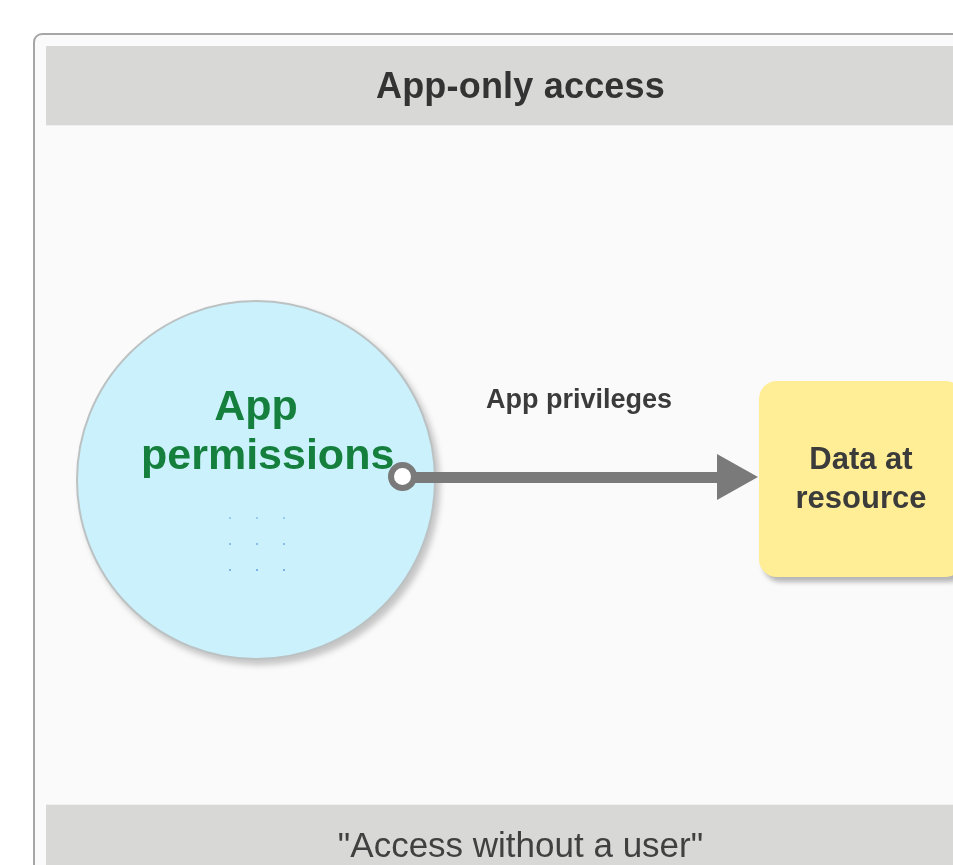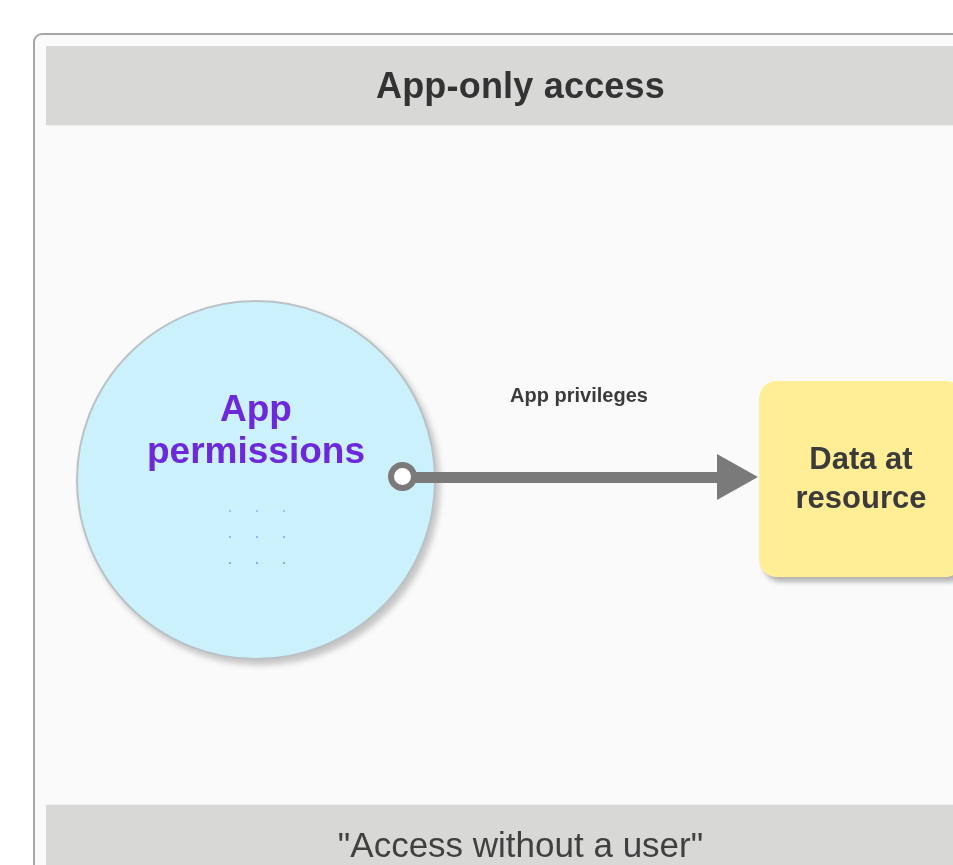--- a/index.html
+++ b/index.html
@@ -52,45 +52,45 @@
     border: 2px solid #bcc2c3;
     box-shadow: 4px 5px 6px rgba(0,0,0,0.22);
     display: flex;
     flex-direction: column;
     align-items: center;
     justify-content: center;
   }
   .circle-label {
     width: 230px;
     text-align: center;
-    font-size: 37px;
+    font-size: 43px;
     font-weight: bold;
     line-height: 1.13;
-    color: #6d28d9;
+    color: #15803d;
   }
   
   .grid-icon {
     margin-top: 16px;
     display: grid;
     grid-template-columns: repeat(3, 22px);
     grid-template-rows: repeat(3, 21px);
     gap: 5px;
   }
   .grid-icon span { display: block; border-radius: 3px; }
   .grid-icon span:nth-child(-n+3)      { background: linear-gradient(180deg, #63a0ea, #4a8de1); border: 1px solid #79aeee; }
   .grid-icon span:nth-child(n+4):nth-child(-n+6) { background: linear-gradient(180deg, #3f85dc, #2f79d4); border: 1px solid #5b97e4; }
   .grid-icon span:nth-child(n+7)       { background: linear-gradient(180deg, #2671cf, #1c67c8); border: 1px solid #4388da; }
   
   .arrow-label {
     position: absolute;
     left: 420px;
     top: 337px;
     width: 226px;
     text-align: center;
-    font-size: 20px;
+    font-size: 27px;
     font-weight: bold;
     line-height: 1.2;
     color: #3b3b3b;
   }
   .connector-dot {
     position: absolute;
     left: 342px;
     top: 416px;
     width: 17px;
     height: 17px;

